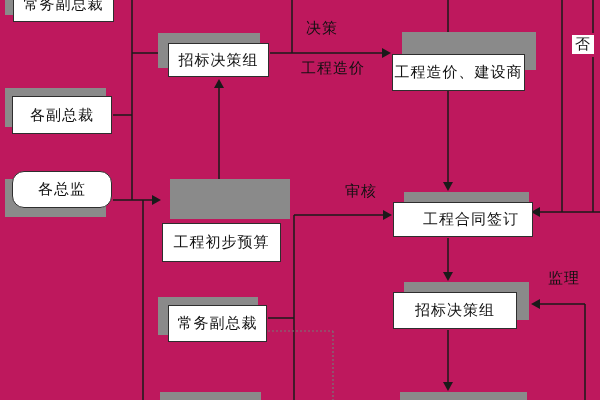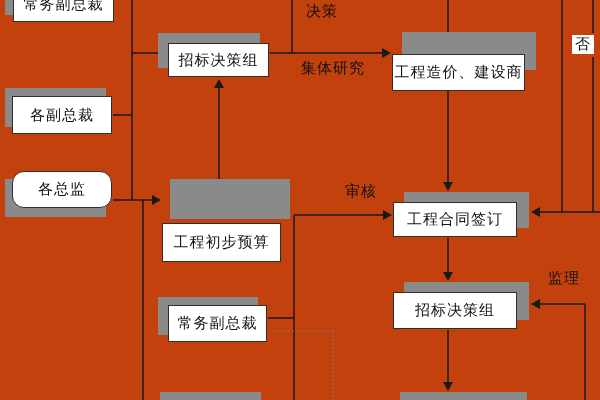--- a/index.html
+++ b/index.html
@@ -1,18 +1,18 @@
 <!DOCTYPE html>
 <html><head>
 <meta charset="utf-8">
 <style>
   html,body{margin:0;padding:0;background:#fff;}
   #stage{
     position:relative;width:600px;height:400px;overflow:hidden;
-    background:#c2410c;font-family:"DejaVu Serif",serif;color:#111;
+    background:#be185d;font-family:"DejaVu Serif",serif;color:#111;
   }
   #wires{position:absolute;left:0;top:0;z-index:1;}
   .shadow{position:absolute;z-index:2;}
   .box{
     position:absolute;z-index:3;background:#fff;
     border:1.5px solid #2e2e2e;
     display:flex;align-items:center;justify-content:center;
     font-size:15px;letter-spacing:1px;white-space:nowrap;
   }
   .edge-label{
@@ -78,32 +78,32 @@
       </div>
       <div class="shadow" style="left: 170px; top: 179px; width: 120px; height: 40px; background: rgb(138, 138, 138);"></div>
       <div class="box" style="left: 162px; top: 187px; width: 117px; height: 37px; margin-top: 36px;">
         <span>工程初步预算</span>
       </div>
       <div class="shadow" style="left: 402px; top: 32px; width: 134px; height: 38px; background: rgb(138, 138, 138);"></div>
       <div class="box" style="left: 392px; top: 54px; width: 131px; height: 35px;">
         <span>工程造价、建设商</span>
       </div>
       <div class="shadow" style="left: 404px; top: 192px; width: 125px; height: 36px; background: rgb(138, 138, 138);"></div>
-      <div class="box" style="left: 393px; top: 202px; width: 122px; height: 33px;">
+      <div class="box" style="left: 393px; top: 202px; width: 122px; height: 33px; padding-left: 16px;">
         <span>工程合同签订</span>
       </div>
       <div class="shadow" style="left: 404px; top: 282px; width: 125px; height: 38px; background: rgb(138, 138, 138);"></div>
       <div class="box" style="left: 393px; top: 292px; width: 122px; height: 35px;">
         <span>招标决策组</span>
       </div>
       <div class="shadow" style="left: 158px; top: 297px; width: 100px; height: 38px; background: rgb(138, 138, 138);"></div>
       <div class="box" style="left: 168px; top: 305px; width: 97px; height: 35px;">
         <span>常务副总裁</span>
       </div>
       <div class="shadow" style="left: 160px; top: 392px; width: 101px; height: 30px; background: rgb(138, 138, 138);"></div>
       <div class="shadow" style="left: 400px; top: 392px; width: 127px; height: 30px; background: rgb(138, 138, 138);"></div>
-      <div class="edge-label" style="left: 306px; top: 4px; text-align: right;">决策</div>
-      <div class="edge-label" style="left: 301px; top: 61px;">集体研究</div>
+      <div class="edge-label" style="left: 306px; top: 21px; text-align: right;">决策</div>
+      <div class="edge-label" style="left: 301px; top: 61px;">工程造价</div>
       <div class="edge-label" style="left: 301px; top: 184px; margin-left: 44px;">审核</div>
       <div class="edge-label on-line" style="left: 572px; top: 35px;">否</div>
       <div class="edge-label" style="left: 548px; top: 271px;">监理</div>
     </div>
 </div>
 
 </body></html>

